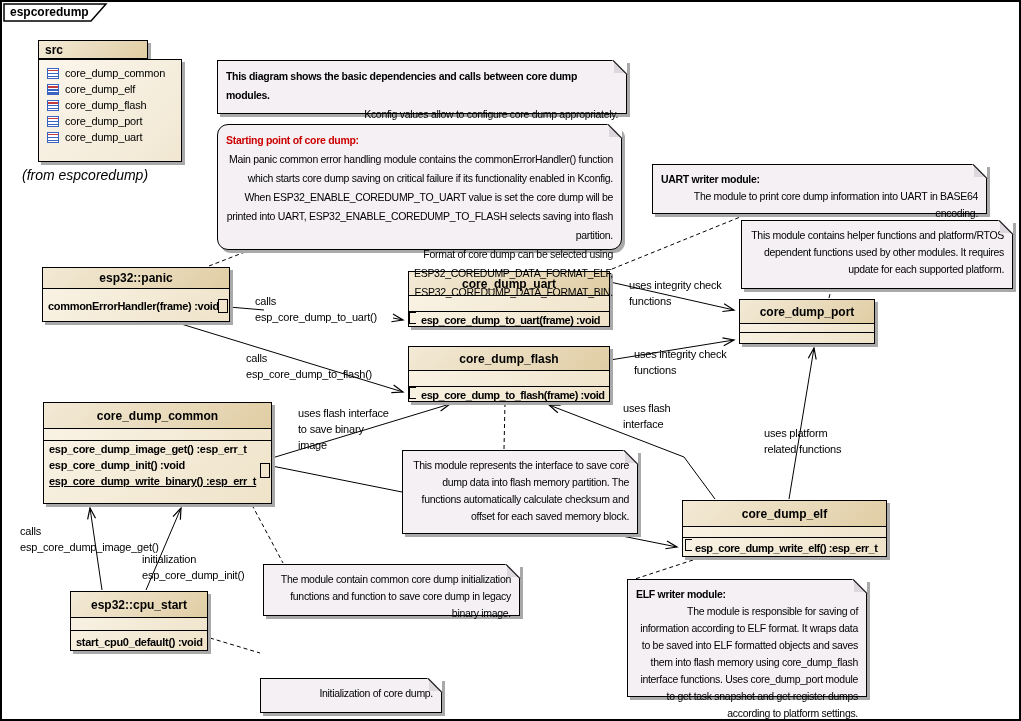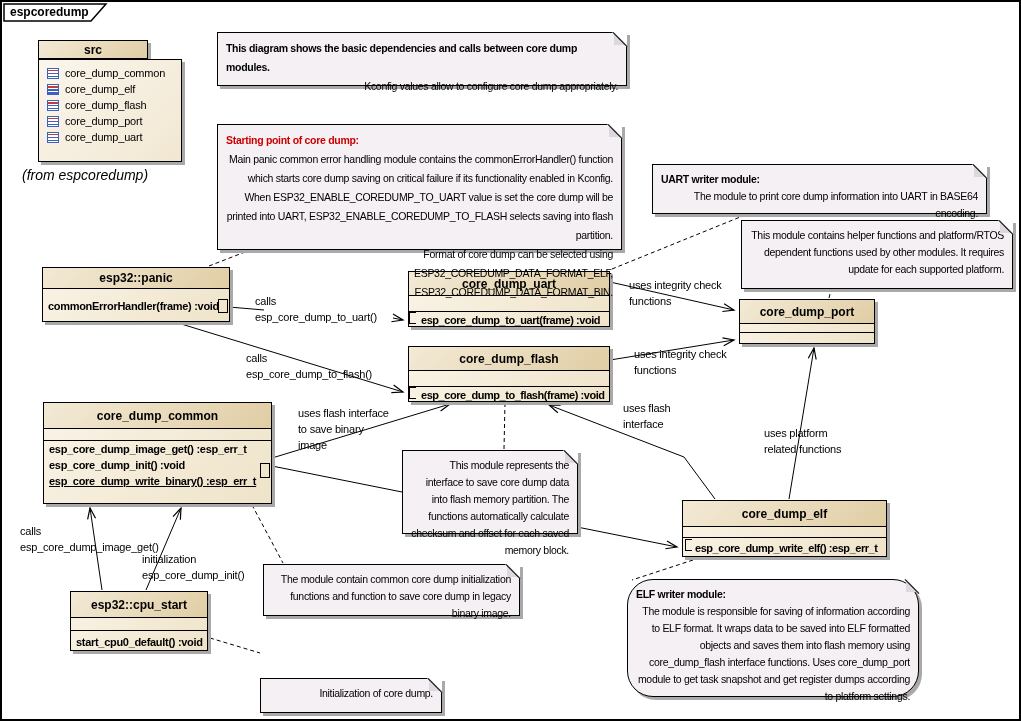--- a/index.html
+++ b/index.html
@@ -102,21 +102,21 @@
   <div class="elabel" style="left:296px;top:403px;">uses flash interface
 to save binary
 image</div>
   <div class="elabel" style="left:621px;top:398px;">uses flash
 interface</div>
   <div class="elabel" style="left:18px;top:521px;">calls
 esp_core_dump_image_get()</div>
   <div class="elabel" style="left:140px;top:549px;">initialization
 esp_core_dump_init()</div>
 
-  <div class="pkg-h" style="left:36px;top:38px;width:110px;height:19px;text-align:center;">src</div>
+  <div class="pkg-h" style="left:36px;top:38px;width:110px;height:19px;">src</div>
   <div class="pkg-b" style="left:36px;top:57px;width:144px;height:103px;">
     <div class="pkg-item">
         <span class="doc-icon"></span>
         <span>core_dump_common</span>
       </div>
     <div class="pkg-item">
         <span class="doc-icon"></span>
         <span>core_dump_elf</span>
       </div>
     <div class="pkg-item">
@@ -127,61 +127,61 @@
         <span class="doc-icon"></span>
         <span>core_dump_port</span>
       </div>
     <div class="pkg-item">
         <span class="doc-icon"></span>
         <span>core_dump_uart</span>
       </div>
   </div>
   <div class="pkg-from" style="left:20px;top:165px;width:176px;">(from espcoredump)</div>
 
-  <div class="note lh19" style="left:215px;top:30px;width:410px;height:54px;">
+  <div class="note lh19" style="left:215px;top:58px;width:410px;height:54px;">
     <div class="fold-line"></div>
     <span class="note-title">This diagram shows the basic dependencies and calls between core dump modules.</span>
     <div class="note-body">Kconfig values allow to configure core dump appropriately.</div>
   </div>
 
-  <div class="note lh19" style="left:215px;top:122px;width:405px;height:126px;">
+  <div class="note lh19" style="left:215px;top:122px;width:405px;height:126px;border-radius:11px;">
     <div class="fold-line"></div>
     <span class="note-title red">Starting point of core dump:</span>
     <div class="note-body">Main panic  common error handling module contains the commonErrorHandler() function which starts core dump saving on critical failure if its functionality enabled in Kconfig.
 When ESP32_ENABLE_COREDUMP_TO_UART value is set the core dump will be printed into UART, ESP32_ENABLE_COREDUMP_TO_FLASH selects saving into flash partition.
 Format of core dump can be selected using ESP32_COREDUMP_DATA_FORMAT_ELF, ESP32_COREDUMP_DATA_FORMAT_BIN.</div>
   </div>
 
   <div class="note" style="left:650px;top:162px;width:335px;height:50px;">
     <div class="fold-line"></div>
     <span class="note-title">UART writer module:</span>
     <div class="note-body">The module to print core dump information into UART in BASE64 encoding.</div>
   </div>
 
   <div class="note" style="left:731px;top:218px;width:272px;height:69px;margin-left:8px;">
     <div class="fold-line"></div>
     <div class="note-body">This module contains helper functions and platform/RTOS dependent functions used by other modules. It requires update for each supported platform.</div>
   </div>
 
-  <div class="note" style="left:400px;top:448px;width:176px;height:84px;">
+  <div class="note" style="left:400px;top:448px;width:236px;height:84px;">
     <div class="fold-line"></div>
     <div class="note-body">This module represents the interface to save core dump data into flash memory partition. The functions automatically calculate checksum and offset for each saved memory block.</div>
   </div>
 
   <div class="note" style="left:261px;top:562px;width:257px;height:52px;">
     <div class="fold-line"></div>
     <div class="note-body">The module contain common core dump initialization functions and function to save core dump in legacy binary image.</div>
   </div>
 
   <div class="note" style="left:258px;top:676px;width:182px;height:35px;">
     <div class="fold-line"></div>
     <div class="note-body">Initialization of core dump.</div>
   </div>
 
-  <div class="note" style="left:625px;top:577px;width:292px;height:118px;border-radius:26px;">
+  <div class="note" style="left:625px;top:577px;width:240px;height:118px;">
     <div class="fold-line"></div>
     <span class="note-title">ELF writer module:</span>
     <div class="note-body">The module is responsible for saving of information according to ELF format. It wraps data to be saved into ELF formatted objects and saves them into flash memory using core_dump_flash interface functions. Uses core_dump_port module to get task snapshot and get register dumps according to platform settings.</div>
   </div>
 
   <div class="cls" style="left:40px;top:265px;width:188px;height:55px;">
     <div class="cls-h" style="height:20px;">esp32::panic</div>
     <div style="padding-top:9px;">
         <div class="m">commonErrorHandler(frame)  :void</div>
       </div>

